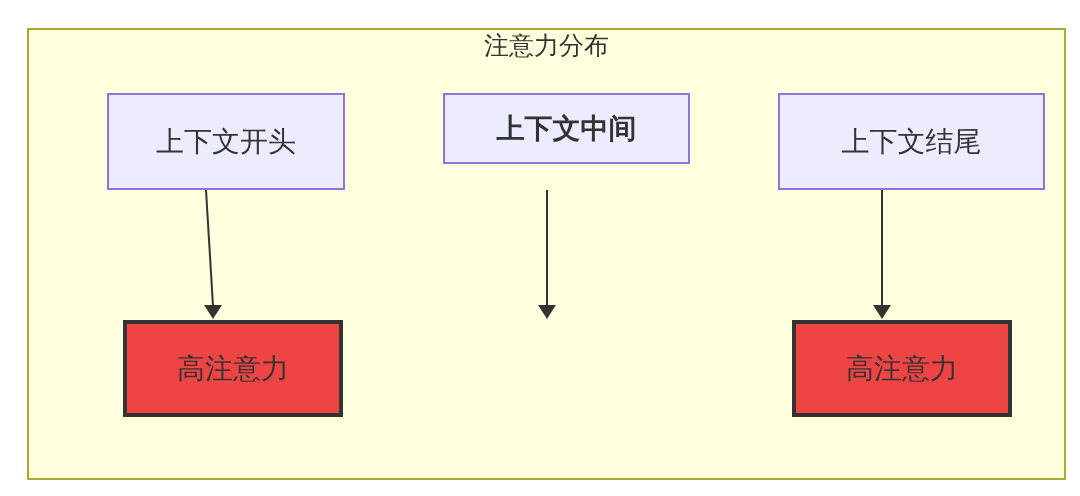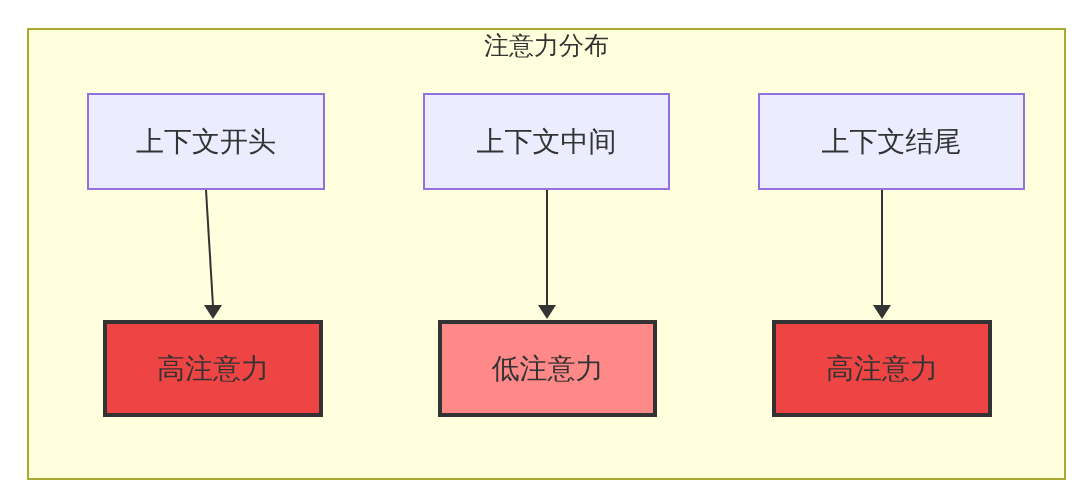--- a/index.html
+++ b/index.html
@@ -38,35 +38,36 @@
   .node {
     position: absolute;
     display: flex;
     align-items: center;
     justify-content: center;
     box-sizing: border-box;
     font-size: 28px;
     color: #333333;
     text-align: center;
     white-space: nowrap;
+    margin-left: 20px;
   }
   .node-top {
     background: #ECECFF;
     border: 2px solid #9370DB;
   }
   .node-high {
     background: #ef4444;
     border: 4px solid #333333;
   }
   .node-low {
     background: #FF8888;
     border: 4px solid #333333;
   }
   #node-context-start  { left: 87px;  top: 93px;  width: 238px; height: 97px; }
-  #node-context-middle { left: 423px; top: 93px;  width: 247px; height: 97px; }
+  #node-context-middle { left: 423px; top: 93px;  width: 247px; height: 71px; font-weight: bold; }
   #node-context-end    { left: 758px; top: 93px;  width: 267px; height: 97px; }
   #node-high-attention-1 { left: 103px; top: 320px; width: 220px; height: 97px; }
   #node-low-attention    { left: 438px; top: 320px; width: 219px; height: 97px; }
   #node-high-attention-2 { left: 772px; top: 320px; width: 220px; height: 97px; }
   .edges-layer {
     position: absolute;
     left: 0;
     top: 0;
     width: 1080px;
     height: 496px;
@@ -106,21 +107,18 @@
   </div>
 
   <div id="node-context-end" class="node node-top">
     <span>上下文结尾</span>
   </div>
 
   <div id="node-high-attention-1" class="node node-high">
     <span>高注意力</span>
   </div>
 
-  <div id="node-low-attention" class="node node-low">
-    <span>低注意力</span>
-  </div>
 
   <div id="node-high-attention-2" class="node node-high">
     <span>高注意力</span>
   </div>
 
 </div>
 
 </body></html>

